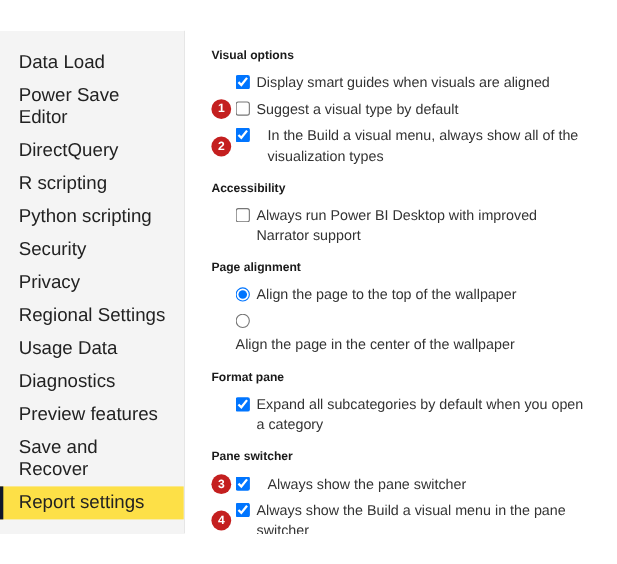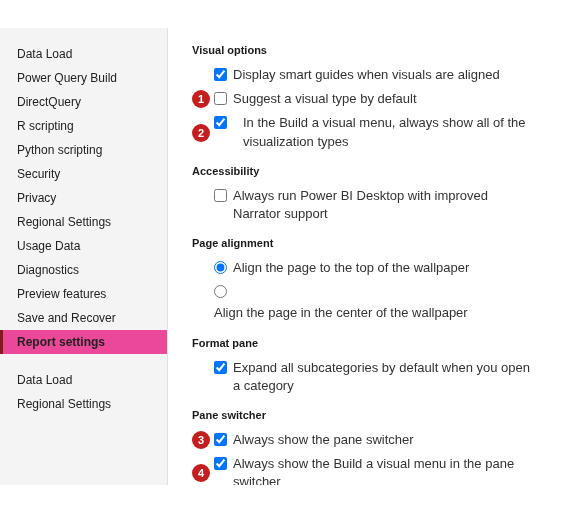--- a/index.html
+++ b/index.html
@@ -34,27 +34,27 @@
       font-size: 11px;
       font-weight: 700;
       color: #555;
       padding: 10px 14px 4px 14px;
       letter-spacing: 0.04em;
     }
     .sidebar-item {
       padding: 5px 14px;
       cursor: pointer;
       color: #222;
-      font-size: 12px;
+      font-size: 17px;
       border-left: 3px solid transparent;
     }
     .sidebar-item.active {
-      background: #ec4899;
-      border-left: 3px solid #7f1d1d;
-      font-weight: 700;
+      background: #fde047;
+      border-left: 3px solid #0f172a;
+      font-weight: 400;
     }
     
     .main-content {
       flex: 1;
       padding: 16px 24px;
       overflow-y: auto;
     }
     .section-title {
       font-size: 11px;
       font-weight: 600;
@@ -89,21 +89,21 @@
 <body>
 
 <div class="page-title"></div>
 
 <div class="layout">
   <div class="sidebar">
     <div class="sidebar-section-label"></div>
 
     <div id="sidebar-global-items">
         <div class="sidebar-item">Data Load</div>
-        <div class="sidebar-item">Power Query Build</div>
+        <div class="sidebar-item">Power Save Editor</div>
         <div class="sidebar-item">DirectQuery</div>
         <div class="sidebar-item">R scripting</div>
         <div class="sidebar-item">Python scripting</div>
         <div class="sidebar-item">Security</div>
         <div class="sidebar-item">Privacy</div>
         <div class="sidebar-item">Regional Settings</div>
         <div class="sidebar-item">Usage Data</div>
         <div class="sidebar-item">Diagnostics</div>
         <div class="sidebar-item">Preview features</div>
         <div class="sidebar-item">Save and Recover</div>
@@ -166,21 +166,21 @@
       <div class="option-with-badge">
         <span style="width: 22px; flex-shrink: 0;"></span>
         <label style="display: flex; align-items: flex-start; gap: 6px; cursor: pointer; font-size: 13px; color: rgb(51, 51, 51); line-height: 1.4;">
           <input type="checkbox" checked="" style="margin-top: 2px; flex-shrink: 0;">
           <span>Expand all subcategories by default when you open a category</span>
         </label>
       </div>
       <div class="section-title">Pane switcher</div>
       <div class="option-with-badge">
         <span class="badge">3</span>
-        <label style="display: flex; align-items: flex-start; gap: 6px; cursor: pointer; font-size: 13px; color: rgb(51, 51, 51); line-height: 1.4;">
+        <label style="display: flex; align-items: flex-start; gap: 16px; cursor: pointer; font-size: 13px; color: rgb(51, 51, 51); line-height: 1.4;">
           <input type="checkbox" checked="" style="margin-top: 2px; flex-shrink: 0;">
           <span>Always show the pane switcher</span>
         </label>
       </div>
       <div class="option-with-badge">
         <span class="badge">4</span>
         <label style="display: flex; align-items: flex-start; gap: 6px; cursor: pointer; font-size: 13px; color: rgb(51, 51, 51); line-height: 1.4;">
           <input type="checkbox" checked="" style="margin-top: 2px; flex-shrink: 0;">
           <span>Always show the Build a visual menu in the pane switcher</span>
         </label>

